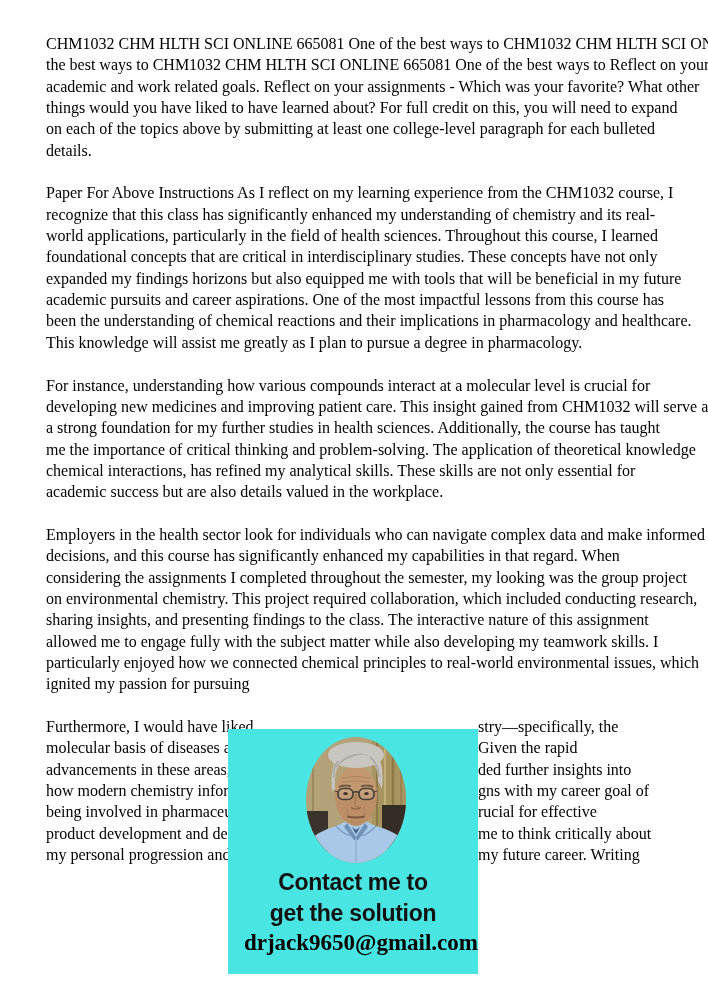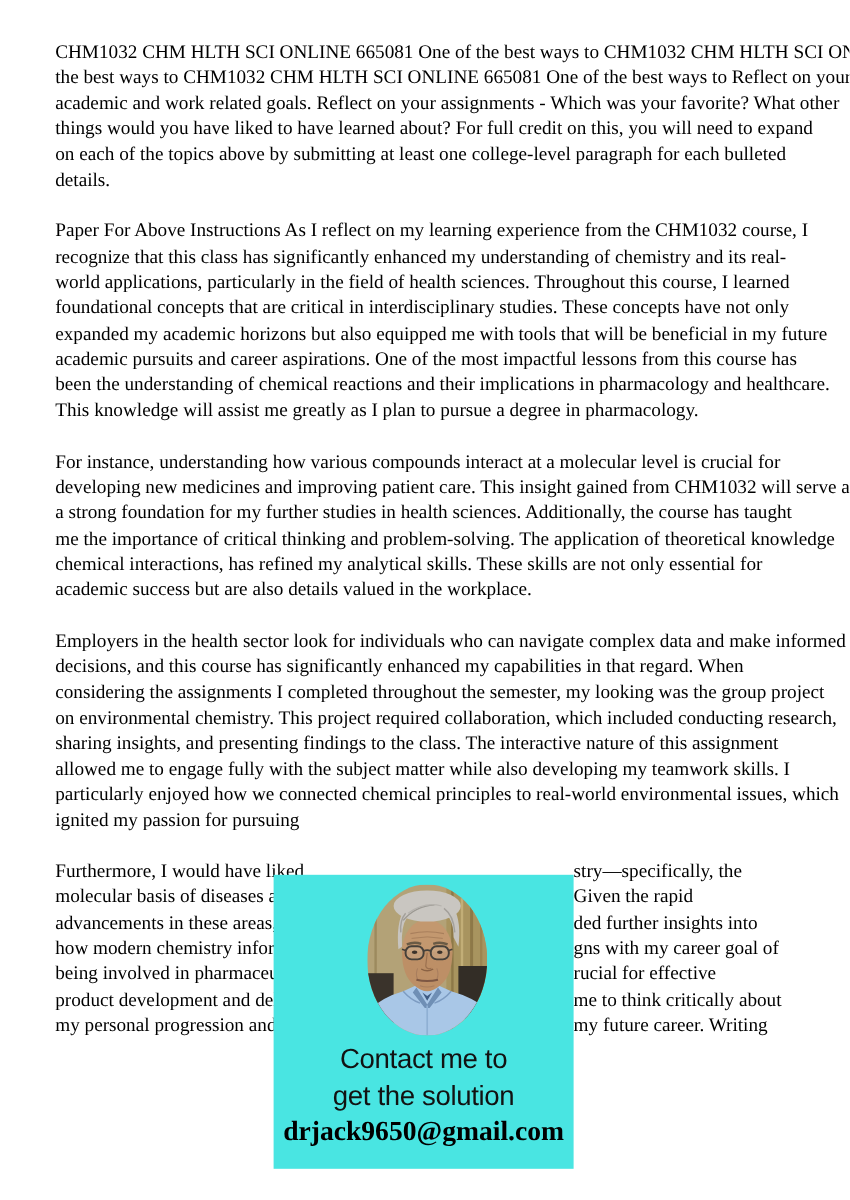--- a/index.html
+++ b/index.html
@@ -40,30 +40,30 @@
     left:78px;top:8px;
     width:100px;height:126px;
     border-radius:50%;
     overflow:hidden;
   }
   .headline{
     position:absolute;
     left:0;top:138px;width:100%;
     text-align:center;
     font-family:"Liberation Sans", sans-serif;
-    font-weight:400;
+    font-weight:700;
     font-size:23px;
     line-height:31px;
     letter-spacing:-0.3px;
     color:#121212;
   }
   .email{
     position:absolute;
     left:0;top:201px;width:100%;
-    text-align:center;
+    text-align:right;
     font-family:"Liberation Serif", serif;
     font-weight:700;
     font-size:23px;
     color:#000000;
   }
 </style>
 </head>
 <body>
 
 <div class="page">
@@ -75,21 +75,21 @@
         <div class="line">academic and work related goals. Reflect on your assignments - Which was your favorite? What other</div>
         <div class="line">things would you have liked to have learned about? For full credit on this, you will need to expand</div>
         <div class="line">on each of the topics above by submitting at least one college-level paragraph for each bulleted</div>
         <div class="line">details.</div>
       </div>
       <div class="para">
         <div class="line">Paper For Above Instructions As I reflect on my learning experience from the CHM1032 course, I</div>
         <div class="line">recognize that this class has significantly enhanced my understanding of chemistry and its real-</div>
         <div class="line">world applications, particularly in the field of health sciences. Throughout this course, I learned</div>
         <div class="line">foundational concepts that are critical in interdisciplinary studies. These concepts have not only</div>
-        <div class="line">expanded my academic horizons but also equipped me with tools that will be beneficial in my future</div>
+        <div class="line">expanded my findings horizons but also equipped me with tools that will be beneficial in my future</div>
         <div class="line">academic pursuits and career aspirations. One of the most impactful lessons from this course has</div>
         <div class="line">been the understanding of chemical reactions and their implications in pharmacology and healthcare.</div>
         <div class="line">This knowledge will assist me greatly as I plan to pursue a degree in pharmacology.</div>
       </div>
       <div class="para">
         <div class="line">For instance, understanding how various compounds interact at a molecular level is crucial for</div>
         <div class="line">developing new medicines and improving patient care. This insight gained from CHM1032 will serve as</div>
         <div class="line">a strong foundation for my further studies in health sciences. Additionally, the course has taught</div>
         <div class="line">me the importance of critical thinking and problem-solving. The application of theoretical knowledge</div>
         <div class="line">chemical interactions, has refined my analytical skills. These skills are not only essential for</div>

